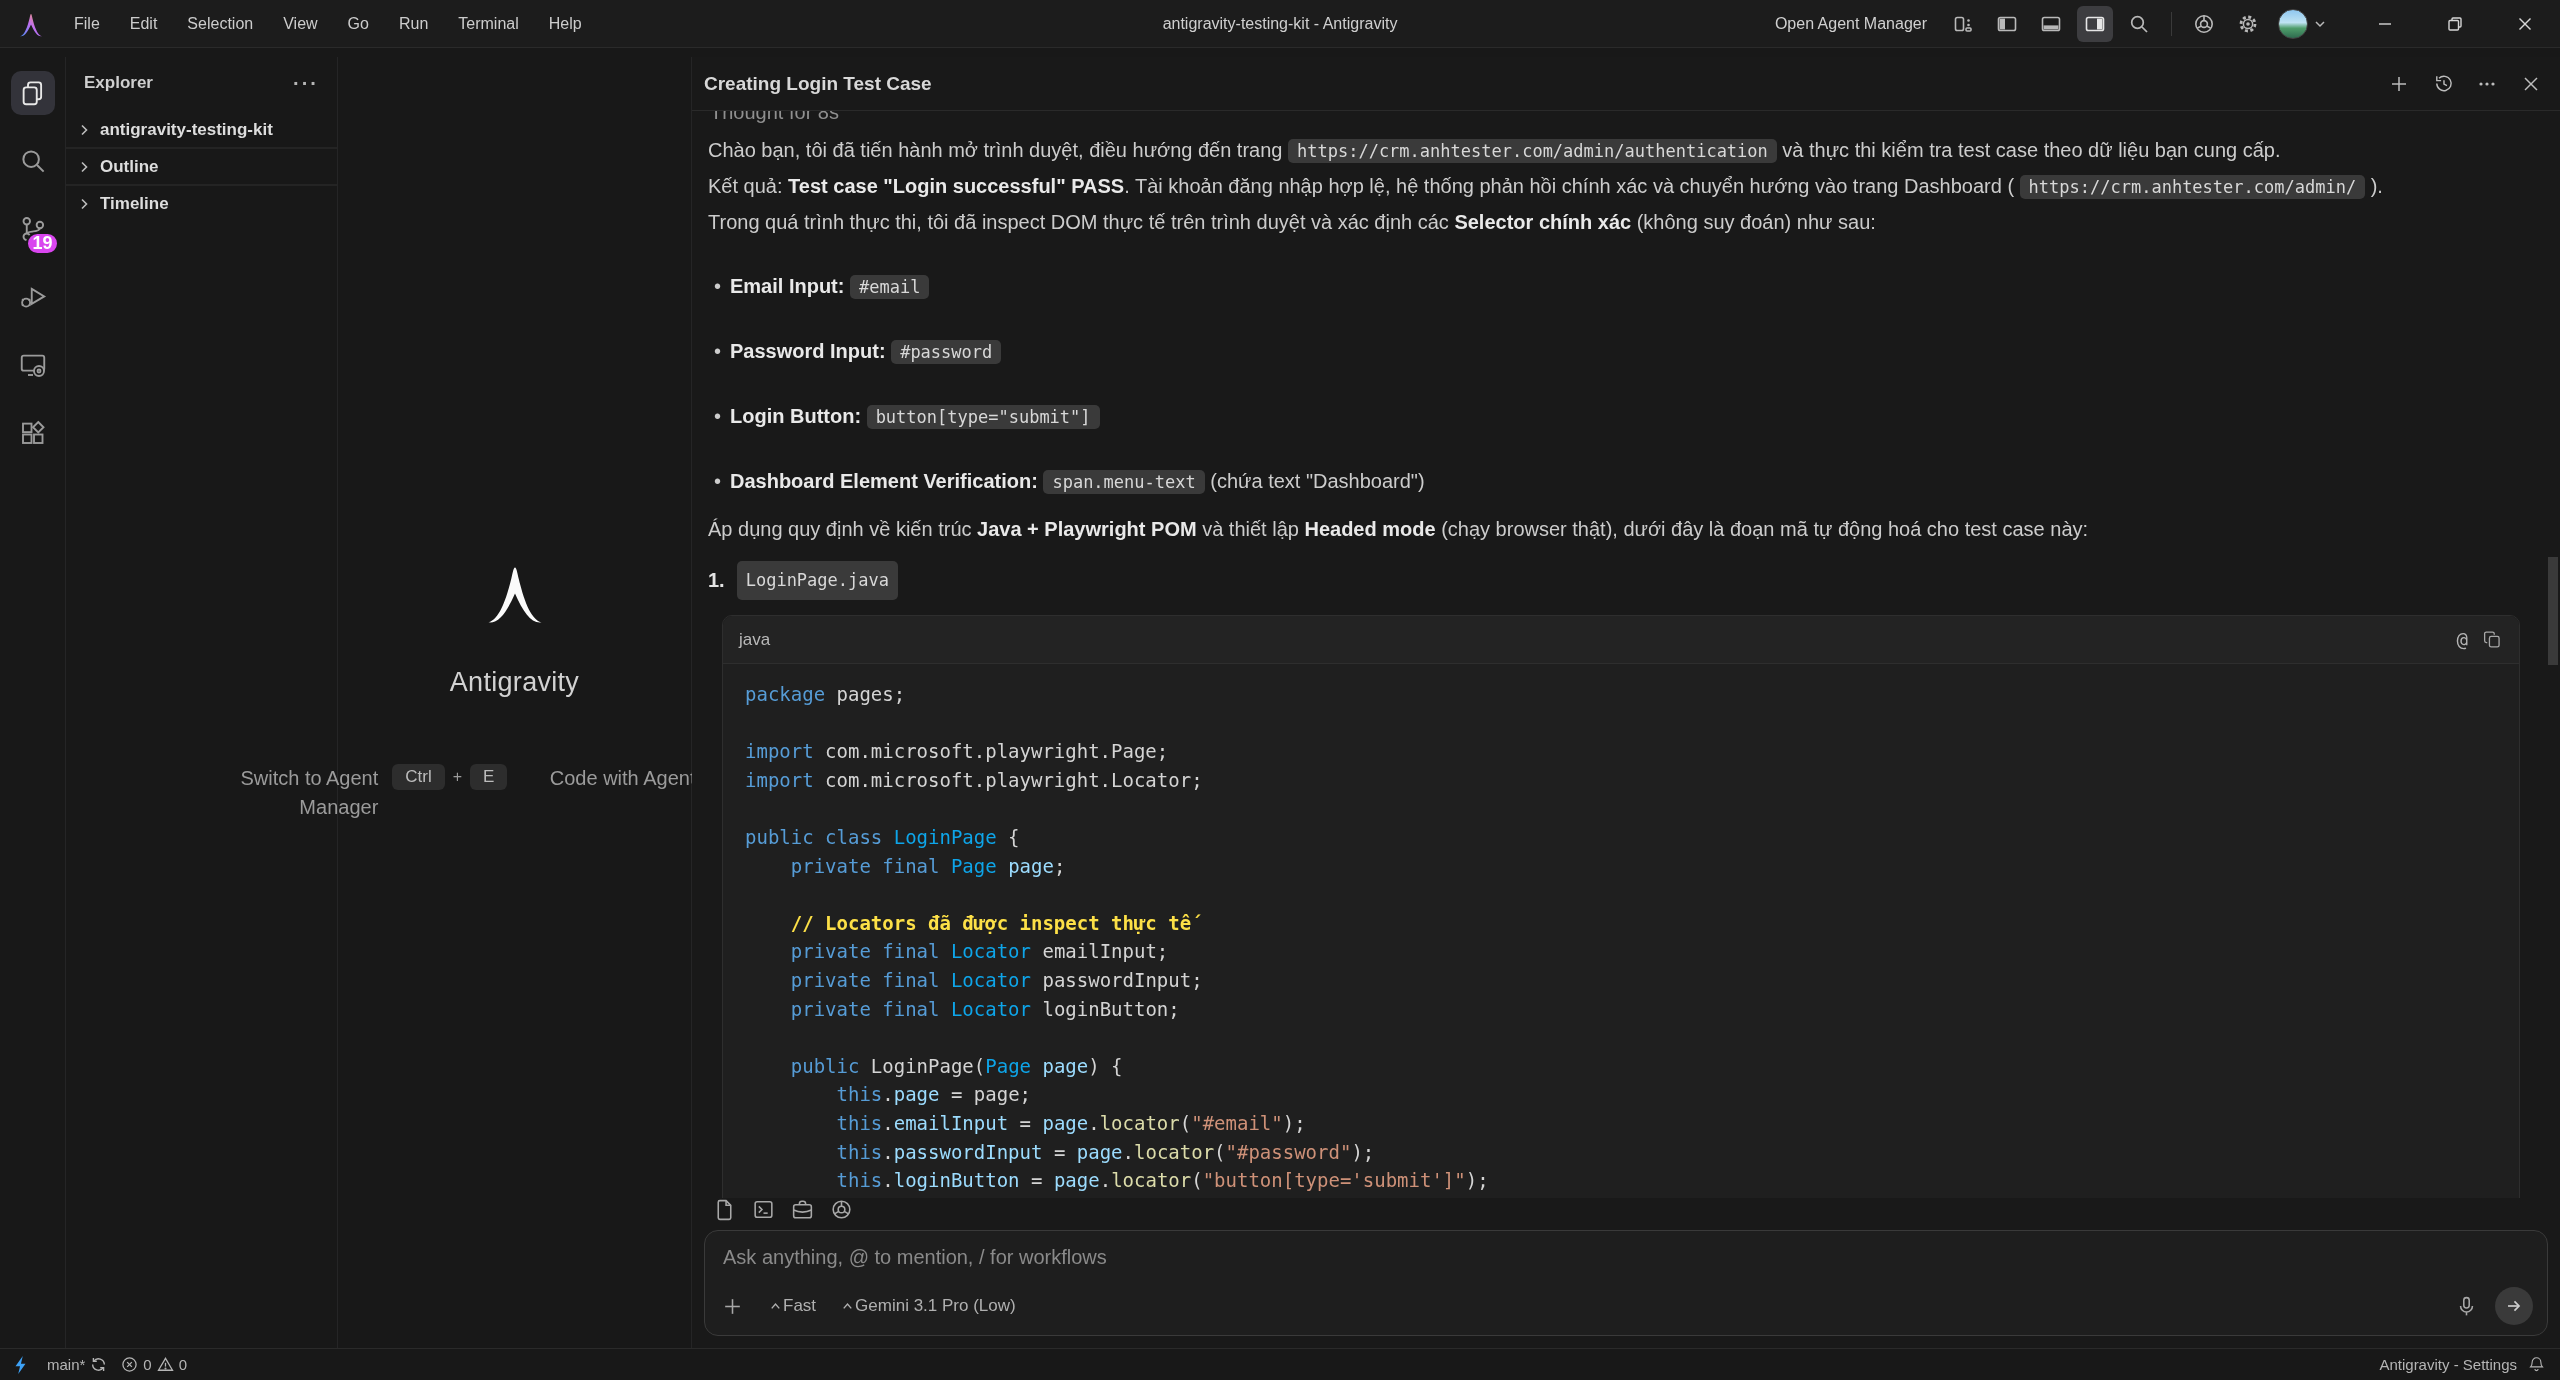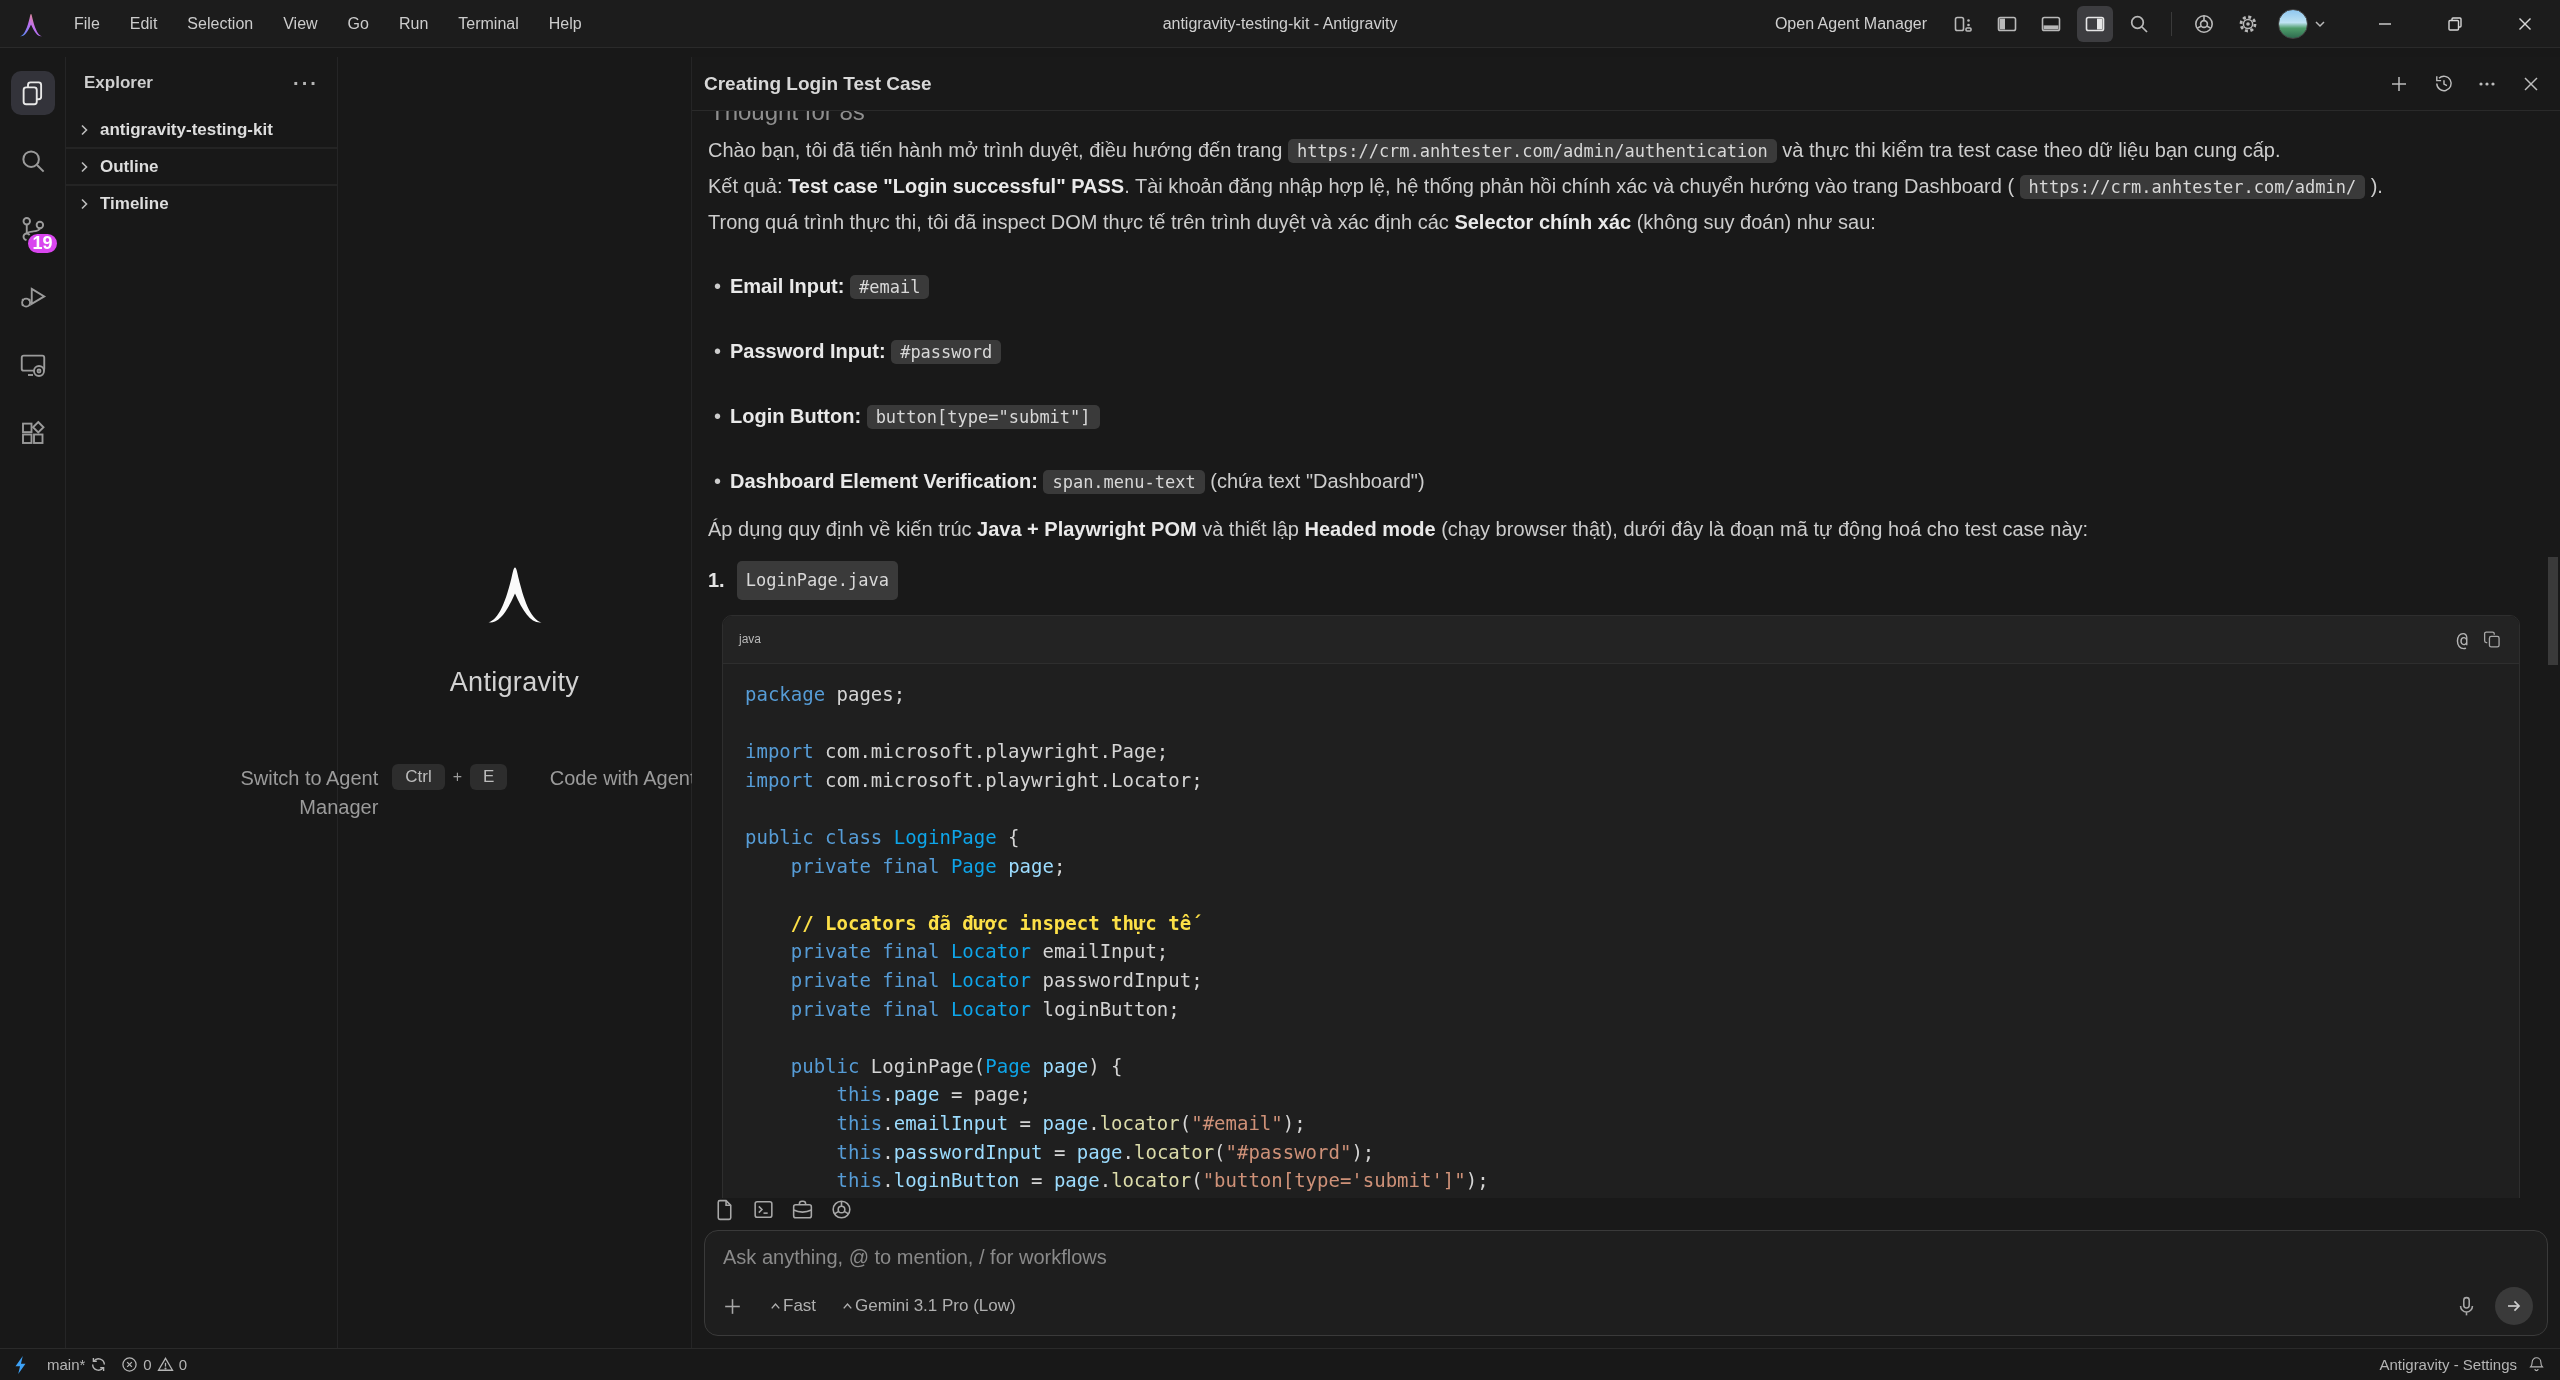--- a/index.html
+++ b/index.html
@@ -80,38 +80,38 @@
     position:absolute; top:0; left:0; right:0; height:54px;
     display:flex; align-items:center; padding:0 14px 0 12px;
     border-bottom:1px solid #2a2a2a; background:#191919; z-index:3;
   }
   .panel-title { font-size:19px; font-weight:600; color:#d8d8d8; }
   .panel-actions { margin-left:auto; display:flex; align-items:center; gap:14px; }
   .panel-actions .icon { width:30px; height:30px; border-radius:6px; color:#bdbdbd; }
 
   .chat { position:absolute; top:54px; left:0; right:0; bottom:150px; overflow:hidden; padding:0 16px; font-size:20px; line-height:35px; color:#cccccc; }
   .thought-clip { height:14px; overflow:hidden; position:relative; }
-  .thought-inner { position:absolute; bottom:0; left:2px; color:#8f8f8f; font-size:24px; line-height:26px; white-space:nowrap; }
+  .thought-inner { position:absolute; bottom:0; left:2px; color:#8f8f8f; font-size:20px; line-height:26px; white-space:nowrap; }
   .chat p { margin:0; }
   .chat p.p-first { margin-top:8px; }
   .chat b { color:#e9e9e9; }
   .chat code, .chip {
     font-family:"DejaVu Sans Mono", monospace; font-size:17px;
     background:#3a3a3a; color:#d8d8d8; border-radius:5px; padding:2px 9px;
   }
   .chat ul { list-style:none; margin:12px 0; }
   .chat li { position:relative; padding-left:22px; line-height:35px;margin-top:29px; }
   .chat li::before { content:'•'; position:absolute; left:6px; color:#cccccc; }
   .step-row { margin-top:14px; display:flex; align-items:center; gap:12px; }
   .step-num { color:#e3e3e3; font-weight:700; }
 
   
   .codeblock { margin:15px 24px 0 14px; border:1px solid #2e2e2e; border-radius:10px; overflow:hidden; }
   .code-header { height:48px; background:#232323; border-bottom:1px solid #2e2e2e; display:flex; align-items:center; padding:0 16px; }
-  .code-lang { font-size:12px; color:#b9b9b9; }
+  .code-lang { font-size:17px; color:#b9b9b9; }
   .code-actions { margin-left:auto; display:flex; align-items:center; gap:14px; color:#b5b5b5; }
   .code-at { font-size:19px; font-family:"DejaVu Sans Mono", monospace; }
   .code-body {
     background:#1f1f1f; height:617px; overflow:hidden;
     padding:16px 0 0 22px;
     font-family:"DejaVu Sans Mono", monospace; font-size:19px; line-height:28.6px;
   }
   .cl { white-space:pre; height:28.6px; }
   .tk-p  { color:#d4d4d4; }
   .tk-k  { color:#569cd6; }

